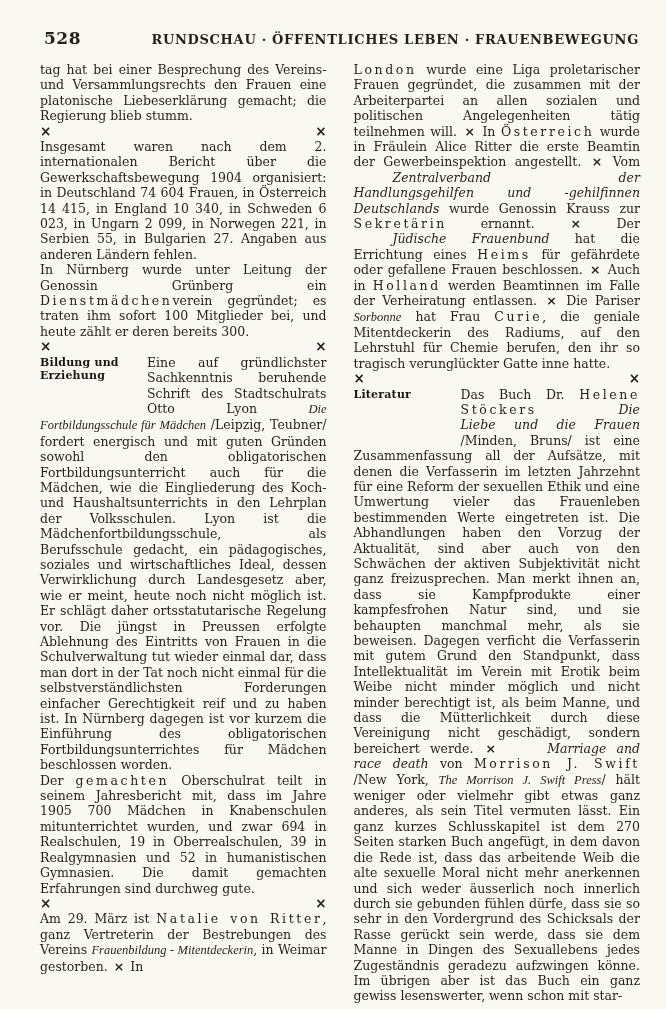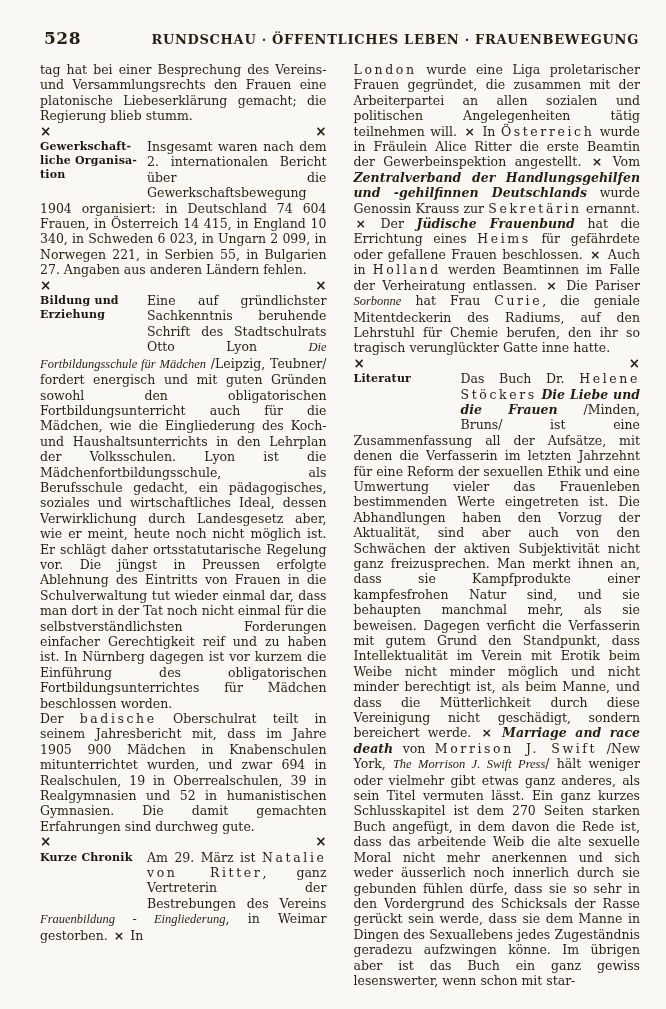--- a/index.html
+++ b/index.html
@@ -55,21 +55,21 @@
     font-weight: bold;
     line-height: 13.8px;
     white-space: pre-line;
     text-align: left;
     letter-spacing: 0.2px;
     padding-top: 1px;
     color: #1d1710;
   }
   .sp { letter-spacing: 2.6px; }
   .i  { font-style: italic; font-family: Liberation Serif, serif; }
-  .bi { font-style: italic; font-weight: bold; }
+  .bi { font-style: italic; font-weight: normal; margin-left: 39px; }
   .xsep {
     display: flex;
     justify-content: space-between;
     height: 15.4px;
     line-height: 14px;
     clear: both;
   }
   .cross {
     font-family: "DejaVu Sans", sans-serif;
     font-size: 13.5px;
@@ -87,35 +87,34 @@
     <span class="pagenum">528</span>
     <span class="running-title">RUNDSCHAU · ÖFFENTLICHES LEBEN · FRAUENBEWEGUNG</span>
   </div>
   <div class="columns">
     <div class="col" id="col-left">
         <div class="para"><span>tag hat bei einer Besprechung des Vereins- und Versammlungsrechts den Frauen eine platonische Liebeserklärung gemacht; die Regierung blieb stumm.</span></div>
         <div class="xsep">
           <span class="cross">×</span>
           <span class="cross">×</span>
         </div>
-        <div class="para"><span class="sidenote">Gewerkschaft-
-liche Organisa-
-tion</span><span>Insgesamt waren nach dem 2. internationalen Bericht über die Gewerkschaftsbewegung 1904 organisiert: in Deutschland 74 604 Frauen, in Österreich 14 415, in England 10 340, in Schweden 6 023, in Ungarn 2 099, in Norwegen 221, in Serbien 55, in Bulgarien 27. Angaben aus anderen Ländern fehlen.</span></div>
+        <div class="para"><span>Insgesamt waren nach dem 2. internationalen Bericht über die Gewerkschaftsbewegung 1904 organisiert: in Deutschland 74 604 Frauen, in Österreich 14 415, in England 10 340, in Schweden 6 023, in Ungarn 2 099, in Norwegen 221, in Serbien 55, in Bulgarien 27. Angaben aus anderen Ländern fehlen.</span></div>
+        <div class="para"><span>In Nürnberg wurde unter Leitung der Genossin Grünberg ein </span><span class="sp">Dienstmädchen</span><span>verein gegründet; es traten ihm sofort 100 Mitglieder bei, und heute zählt er deren bereits 300.</span></div>
         <div class="xsep">
           <span class="cross">×</span>
           <span class="cross">×</span>
         </div>
         <div class="para"><span class="sidenote">Bildung und
 Erziehung</span><span>Eine auf gründlichster Sachkenntnis beruhende Schrift des Stadtschulrats Otto Lyon </span><span class="i">Die Fortbildungsschule für Mädchen</span><span> /Leipzig, Teubner/ fordert energisch und mit guten Gründen sowohl den obligatorischen Fortbildungsunterricht auch für die Mädchen, wie die Eingliederung des Koch- und Haushaltsunterrichts in den Lehrplan der Volksschulen. Lyon ist die Mädchenfortbildungsschule, als Berufsschule gedacht, ein pädagogisches, soziales und wirtschaftliches Ideal, dessen Verwirklichung durch Landesgesetz aber, wie er meint, heute noch nicht möglich ist. Er schlägt daher ortsstatutarische Regelung vor. Die jüngst in Preussen erfolgte Ablehnung des Eintritts von Frauen in die Schulverwaltung tut wieder einmal dar, dass man dort in der Tat noch nicht einmal für die selbstverständlichsten Forderungen einfacher Gerechtigkeit reif und zu haben ist. In Nürnberg dagegen ist vor kurzem die Einführung des obligatorischen Fortbildungsunterrichtes für Mädchen beschlossen worden.</span></div>
-        <div class="para"><span>Der </span><span class="sp">badische</span><span> Oberschulrat teilt in seinem Jahresbericht mit, dass im Jahre 1905 900 Mädchen in Knabenschulen mitunterrichtet wurden, und zwar 694 in Realschulen, 19 in Oberrealschulen, 39 in Realgymnasien und 52 in humanistischen Gymnasien. Die damit gemachten Erfahrungen sind durchweg gute.</span></div>
+        <div class="para"><span>Der </span><span class="sp">gemachten</span><span> Oberschulrat teilt in seinem Jahresbericht mit, dass im Jahre 1905 700 Mädchen in Knabenschulen mitunterrichtet wurden, und zwar 694 in Realschulen, 19 in Oberrealschulen, 39 in Realgymnasien und 52 in humanistischen Gymnasien. Die damit gemachten Erfahrungen sind durchweg gute.</span></div>
         <div class="xsep">
           <span class="cross">×</span>
           <span class="cross">×</span>
         </div>
-        <div class="para"><span class="sidenote">Kurze Chronik</span><span>Am 29. März ist </span><span class="sp">Natalie von Ritter</span><span>, ganz Vertreterin der Bestrebungen des Vereins </span><span class="i">Frauenbildung - Eingliederung</span><span>, in Weimar gestorben. </span><span class="cross inline">×</span><span> In</span></div>
+        <div class="para"><span>Am 29. März ist </span><span class="sp">Natalie von Ritter</span><span>, ganz Vertreterin der Bestrebungen des Vereins </span><span class="i">Frauenbildung - Mitentdeckerin</span><span>, in Weimar gestorben. </span><span class="cross inline">×</span><span> In</span></div>
       </div>
     <div class="col" id="col-right">
         <div class="para"><span class="sp">London</span><span> wurde eine Liga proletarischer Frauen gegründet, die zusammen mit der Arbeiterpartei an allen sozialen und politischen Angelegenheiten tätig teilnehmen will. </span><span class="cross inline">×</span><span> In </span><span class="sp">Österreich</span><span> wurde in Fräulein Alice Ritter die erste Beamtin der Gewerbeinspektion angestellt. </span><span class="cross inline">×</span><span> Vom </span><span class="bi">Zentralverband der Handlungsgehilfen und -gehilfinnen Deutschlands</span><span> wurde Genossin Krauss zur </span><span class="sp">Sekretärin</span><span> ernannt. </span><span class="cross inline">×</span><span> Der </span><span class="bi">Jüdische Frauenbund</span><span> hat die Errichtung eines </span><span class="sp">Heims</span><span> für gefährdete oder gefallene Frauen beschlossen. </span><span class="cross inline">×</span><span> Auch in </span><span class="sp">Holland</span><span> werden Beamtinnen im Falle der Verheiratung entlassen. </span><span class="cross inline">×</span><span> Die Pariser </span><span class="i">Sorbonne</span><span> hat Frau </span><span class="sp">Curie</span><span>, die geniale Mitentdeckerin des Radiums, auf den Lehrstuhl für Chemie berufen, den ihr so tragisch verunglückter Gatte inne hatte.</span></div>
         <div class="xsep">
           <span class="cross">×</span>
           <span class="cross">×</span>
         </div>
         <div class="para"><span class="sidenote">Literatur</span><span>Das Buch Dr. </span><span class="sp">Helene Stöckers</span><span> </span><span class="bi">Die Liebe und die Frauen</span><span> /Minden, Bruns/ ist eine Zusammenfassung all der Aufsätze, mit denen die Verfasserin im letzten Jahrzehnt für eine Reform der sexuellen Ethik und eine Umwertung vieler das Frauenleben bestimmenden Werte eingetreten ist. Die Abhandlungen haben den Vorzug der Aktualität, sind aber auch von den Schwächen der aktiven Subjektivität nicht ganz freizusprechen. Man merkt ihnen an, dass sie Kampfprodukte einer kampfesfrohen Natur sind, und sie behaupten manchmal mehr, als sie beweisen. Dagegen verficht die Verfasserin mit gutem Grund den Standpunkt, dass Intellektualität im Verein mit Erotik beim Weibe nicht minder möglich und nicht minder berechtigt ist, als beim Manne, und dass die Mütterlichkeit durch diese Vereinigung nicht geschädigt, sondern bereichert werde. </span><span class="cross inline">×</span><span> </span><span class="bi">Marriage and race death</span><span> von </span><span class="sp">Morrison J. Swift</span><span> /New York, </span><span class="i">The Morrison J. Swift Press</span><span>/ hält weniger oder vielmehr gibt etwas ganz anderes, als sein Titel vermuten lässt. Ein ganz kurzes Schlusskapitel ist dem 270 Seiten starken Buch angefügt, in dem davon die Rede ist, dass das arbeitende Weib die alte sexuelle Moral nicht mehr anerkennen und sich weder äusserlich noch innerlich durch sie gebunden fühlen dürfe, dass sie so sehr in den Vordergrund des Schicksals der Rasse gerückt sein werde, dass sie dem Manne in Dingen des Sexuallebens jedes Zugeständnis geradezu aufzwingen könne. Im übrigen aber ist das Buch ein ganz gewiss lesenswerter, wenn schon mit star-</span></div>
       </div>
   </div>

